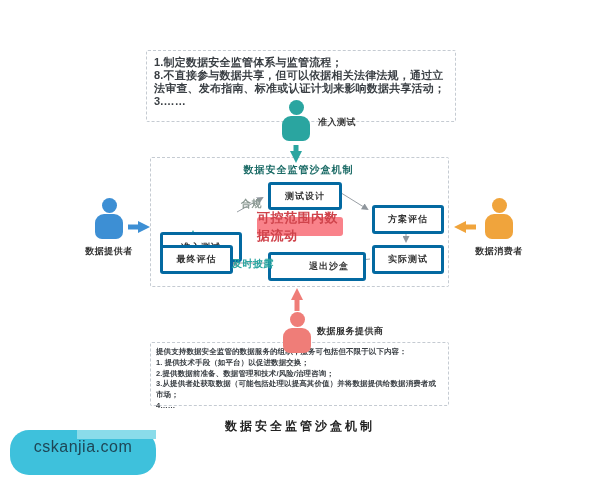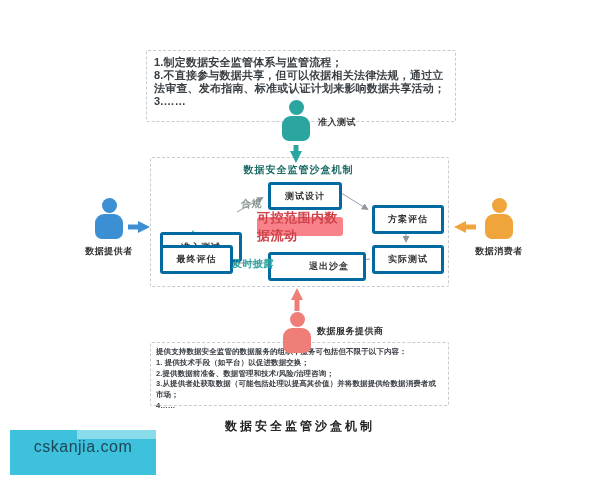--- a/index.html
+++ b/index.html
@@ -24,21 +24,21 @@
   .person .head{width:15px;height:15px;border-radius:50%;margin:0 auto;}
   .person .torso{width:28px;height:25px;border-radius:9px 9px 7px 7px;margin:1px auto 0;}
   .p-teal .head,.p-teal .torso{background:#2aa5a0;}
   .p-blue .head,.p-blue .torso{background:#3d8fd4;}
   .p-orange .head,.p-orange .torso{background:#f0a43c;}
   .p-pink .head,.p-pink .torso{background:#ef7d78;}
   .actor-label{position:absolute;font-size:9px;font-weight:700;color:#333;letter-spacing:.5px;}
   .main-title{position:absolute;left:0;top:418px;width:600px;text-align:center;
               font-family:"Liberation Serif","DejaVu Serif",serif;
               font-size:12px;font-weight:700;color:#222;letter-spacing:3px;}
-  .watermark{position:absolute;left:10px;top:430px;width:146px;height:45px;background:#3ec1dc;}
+  .watermark{position:absolute;left:10px;top:430px;width:146px;height:45px;background:#3ec1dc;border-radius:19px;}
   .watermark .light{position:absolute;right:0;top:0;width:79px;height:9px;background:#8adcea;}
   .watermark .wm-text{position:absolute;left:0;top:8px;width:100%;text-align:center;
                       font-size:16px;color:#1e4656;letter-spacing:.5px;}
   svg.wires{position:absolute;left:0;top:0;pointer-events:none;}
 </style>
 </head>
 <body>
 
 <div class="canvas">
 

